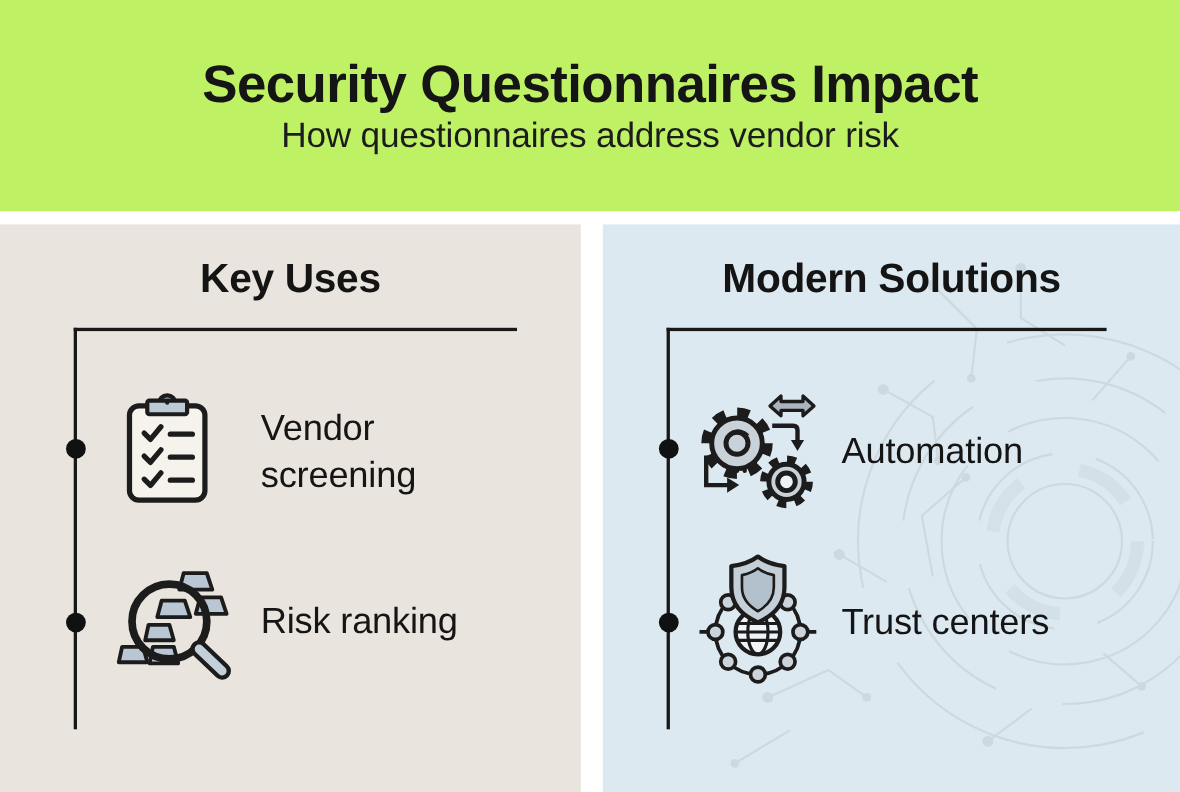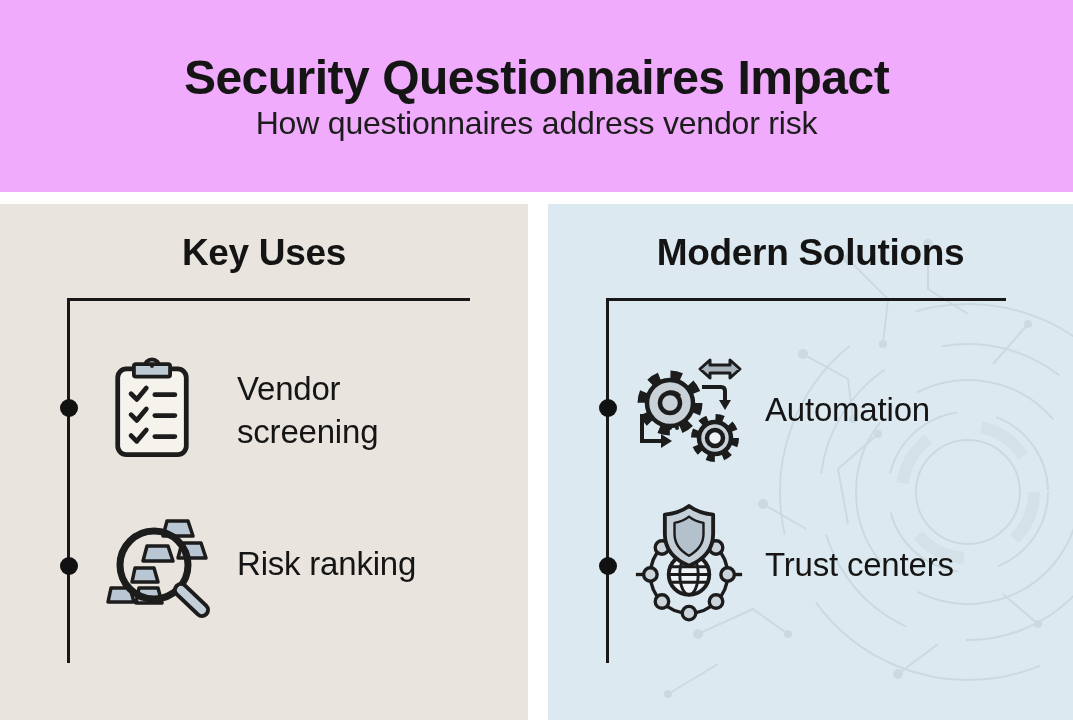--- a/index.html
+++ b/index.html
@@ -4,21 +4,21 @@
 <style>
   html,body{margin:0;padding:0;background:#ffffff;}
   .stage{
     position:relative;width:1073px;height:720px;overflow:hidden;
     font-family:"Liberation Sans","DejaVu Sans",sans-serif;
     color:#161616;background:#ffffff;
   }
   
   .header{
     position:absolute;left:0;top:0;width:1073px;height:192px;
-    background:#f0abfc;
+    background:#bef264;
     display:flex;flex-direction:column;align-items:center;justify-content:center;
     text-align:center;
   }
   .header h1{
     margin:0;font-size:48px;font-weight:700;letter-spacing:-0.5px;color:#151515;
   }
   .header .subtitle{
     font-size:32px;font-weight:400;color:#1c1c1c;letter-spacing:-0.2px;
   }
   

